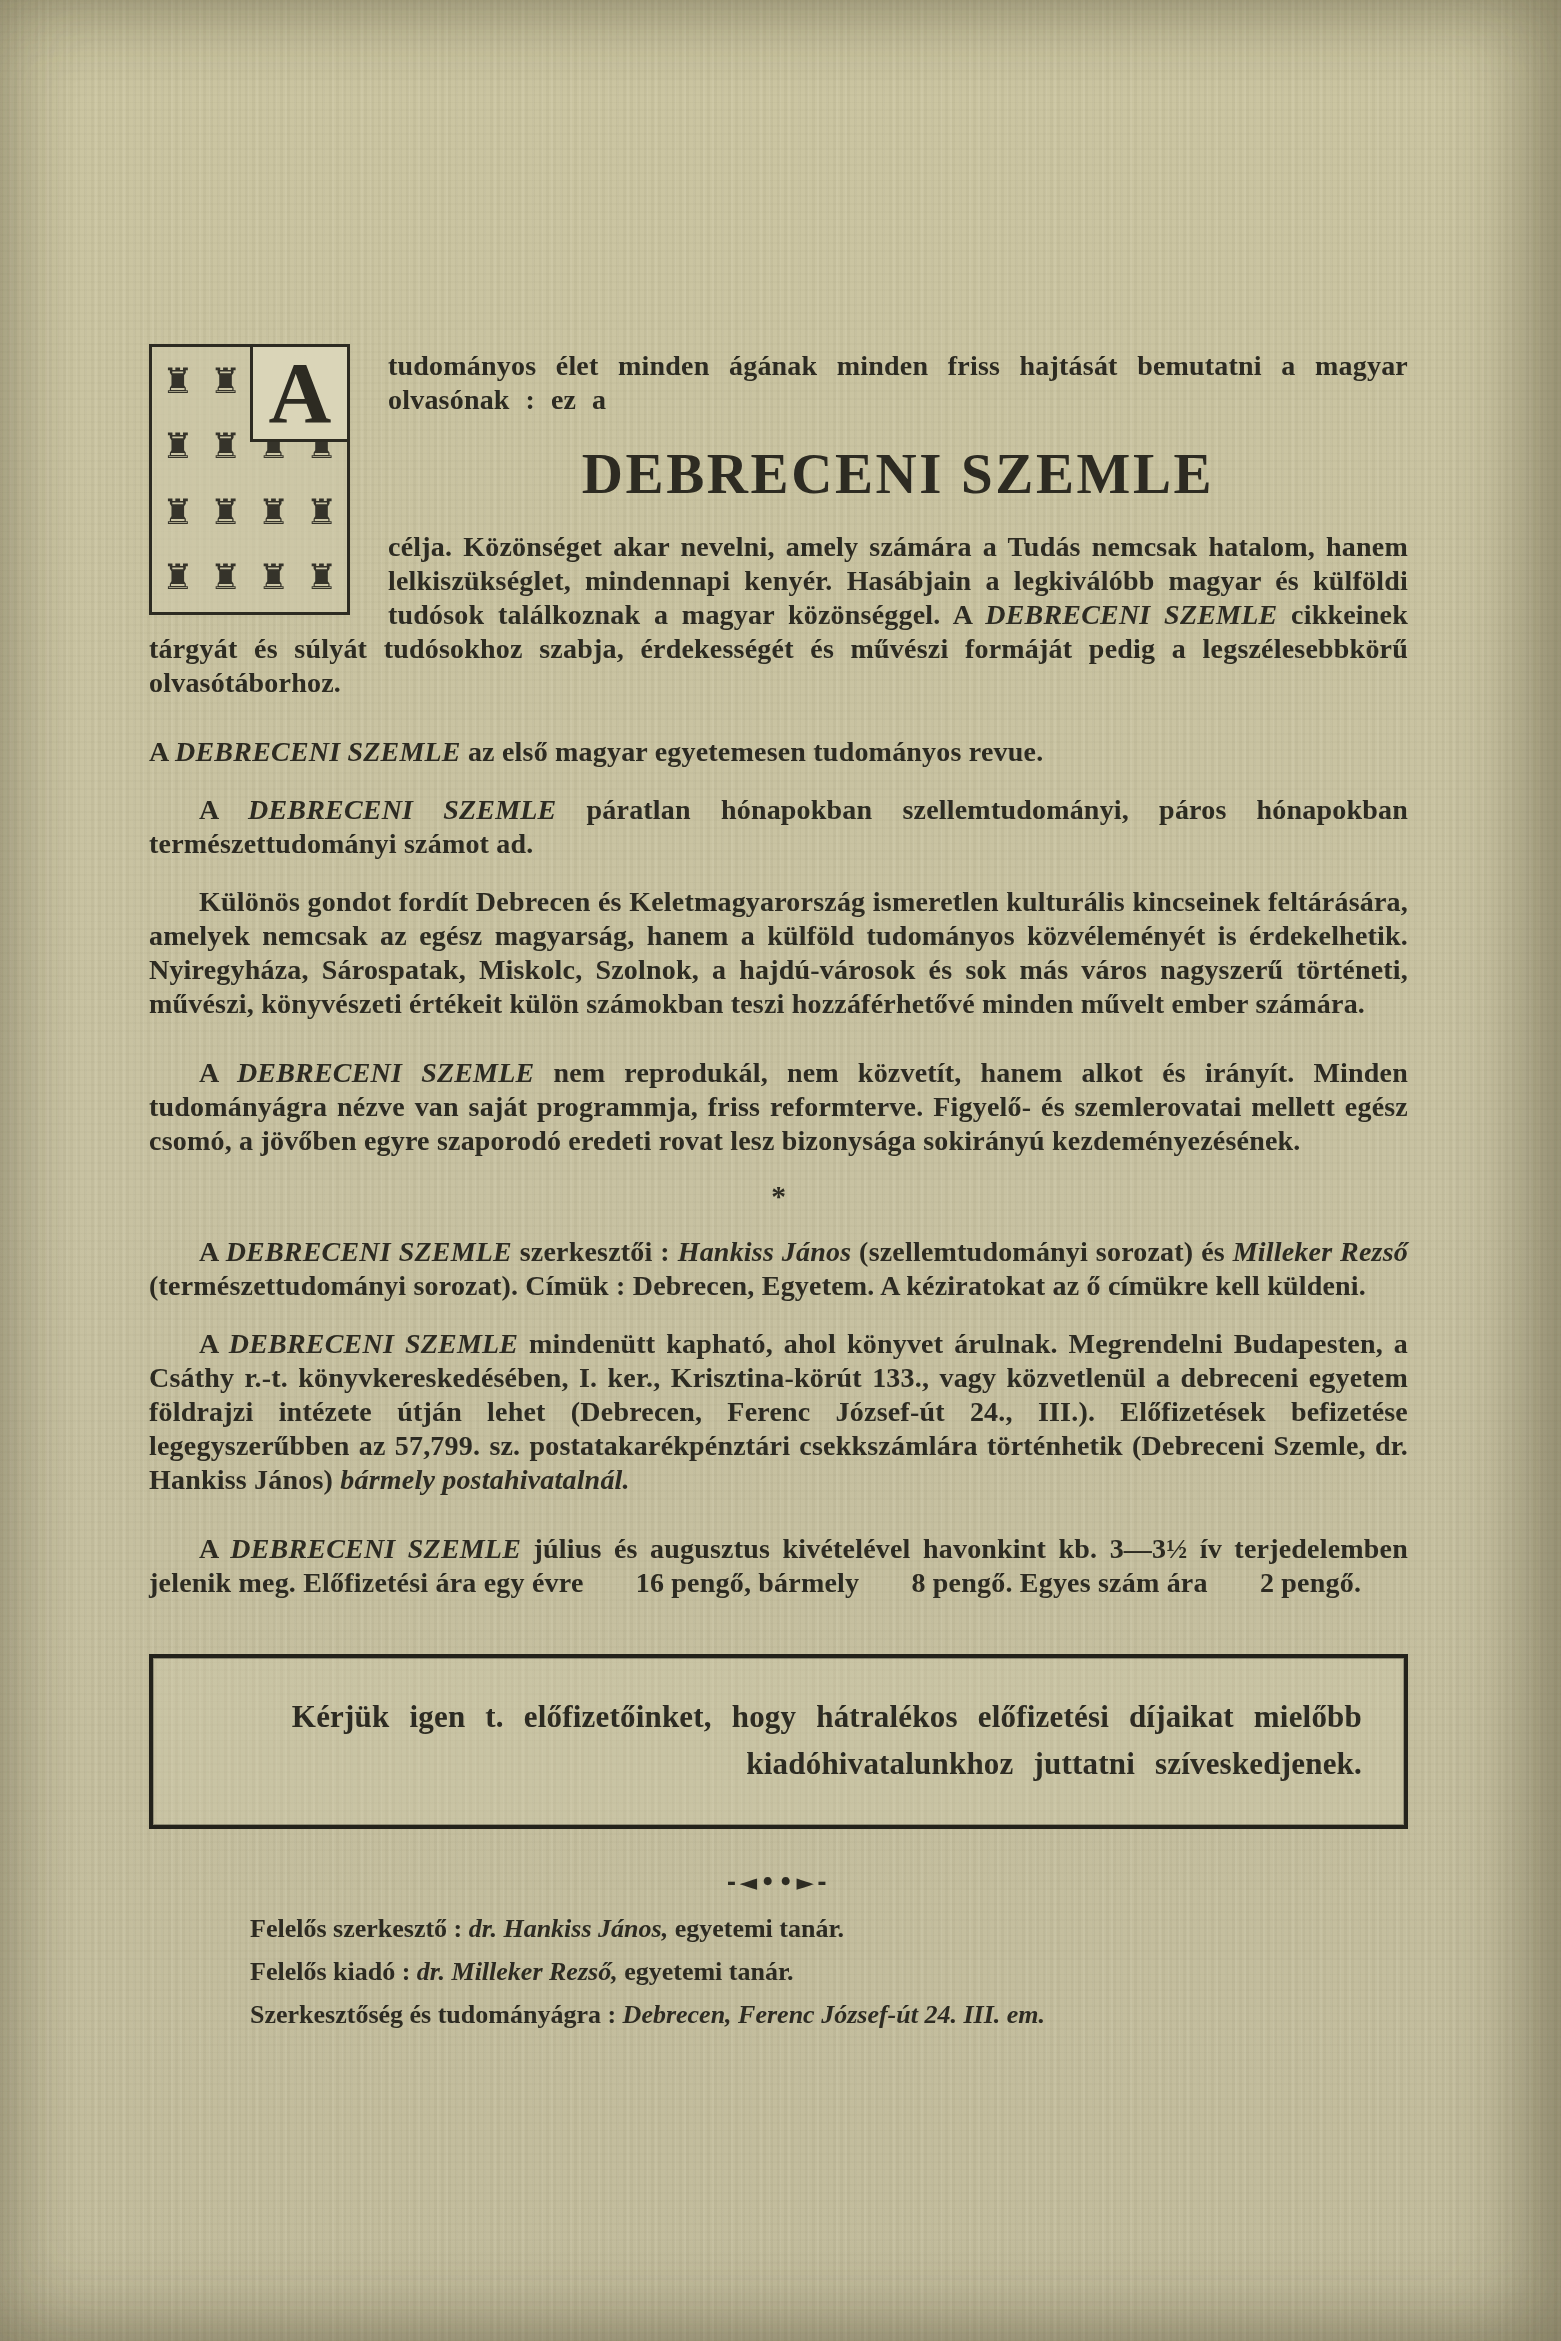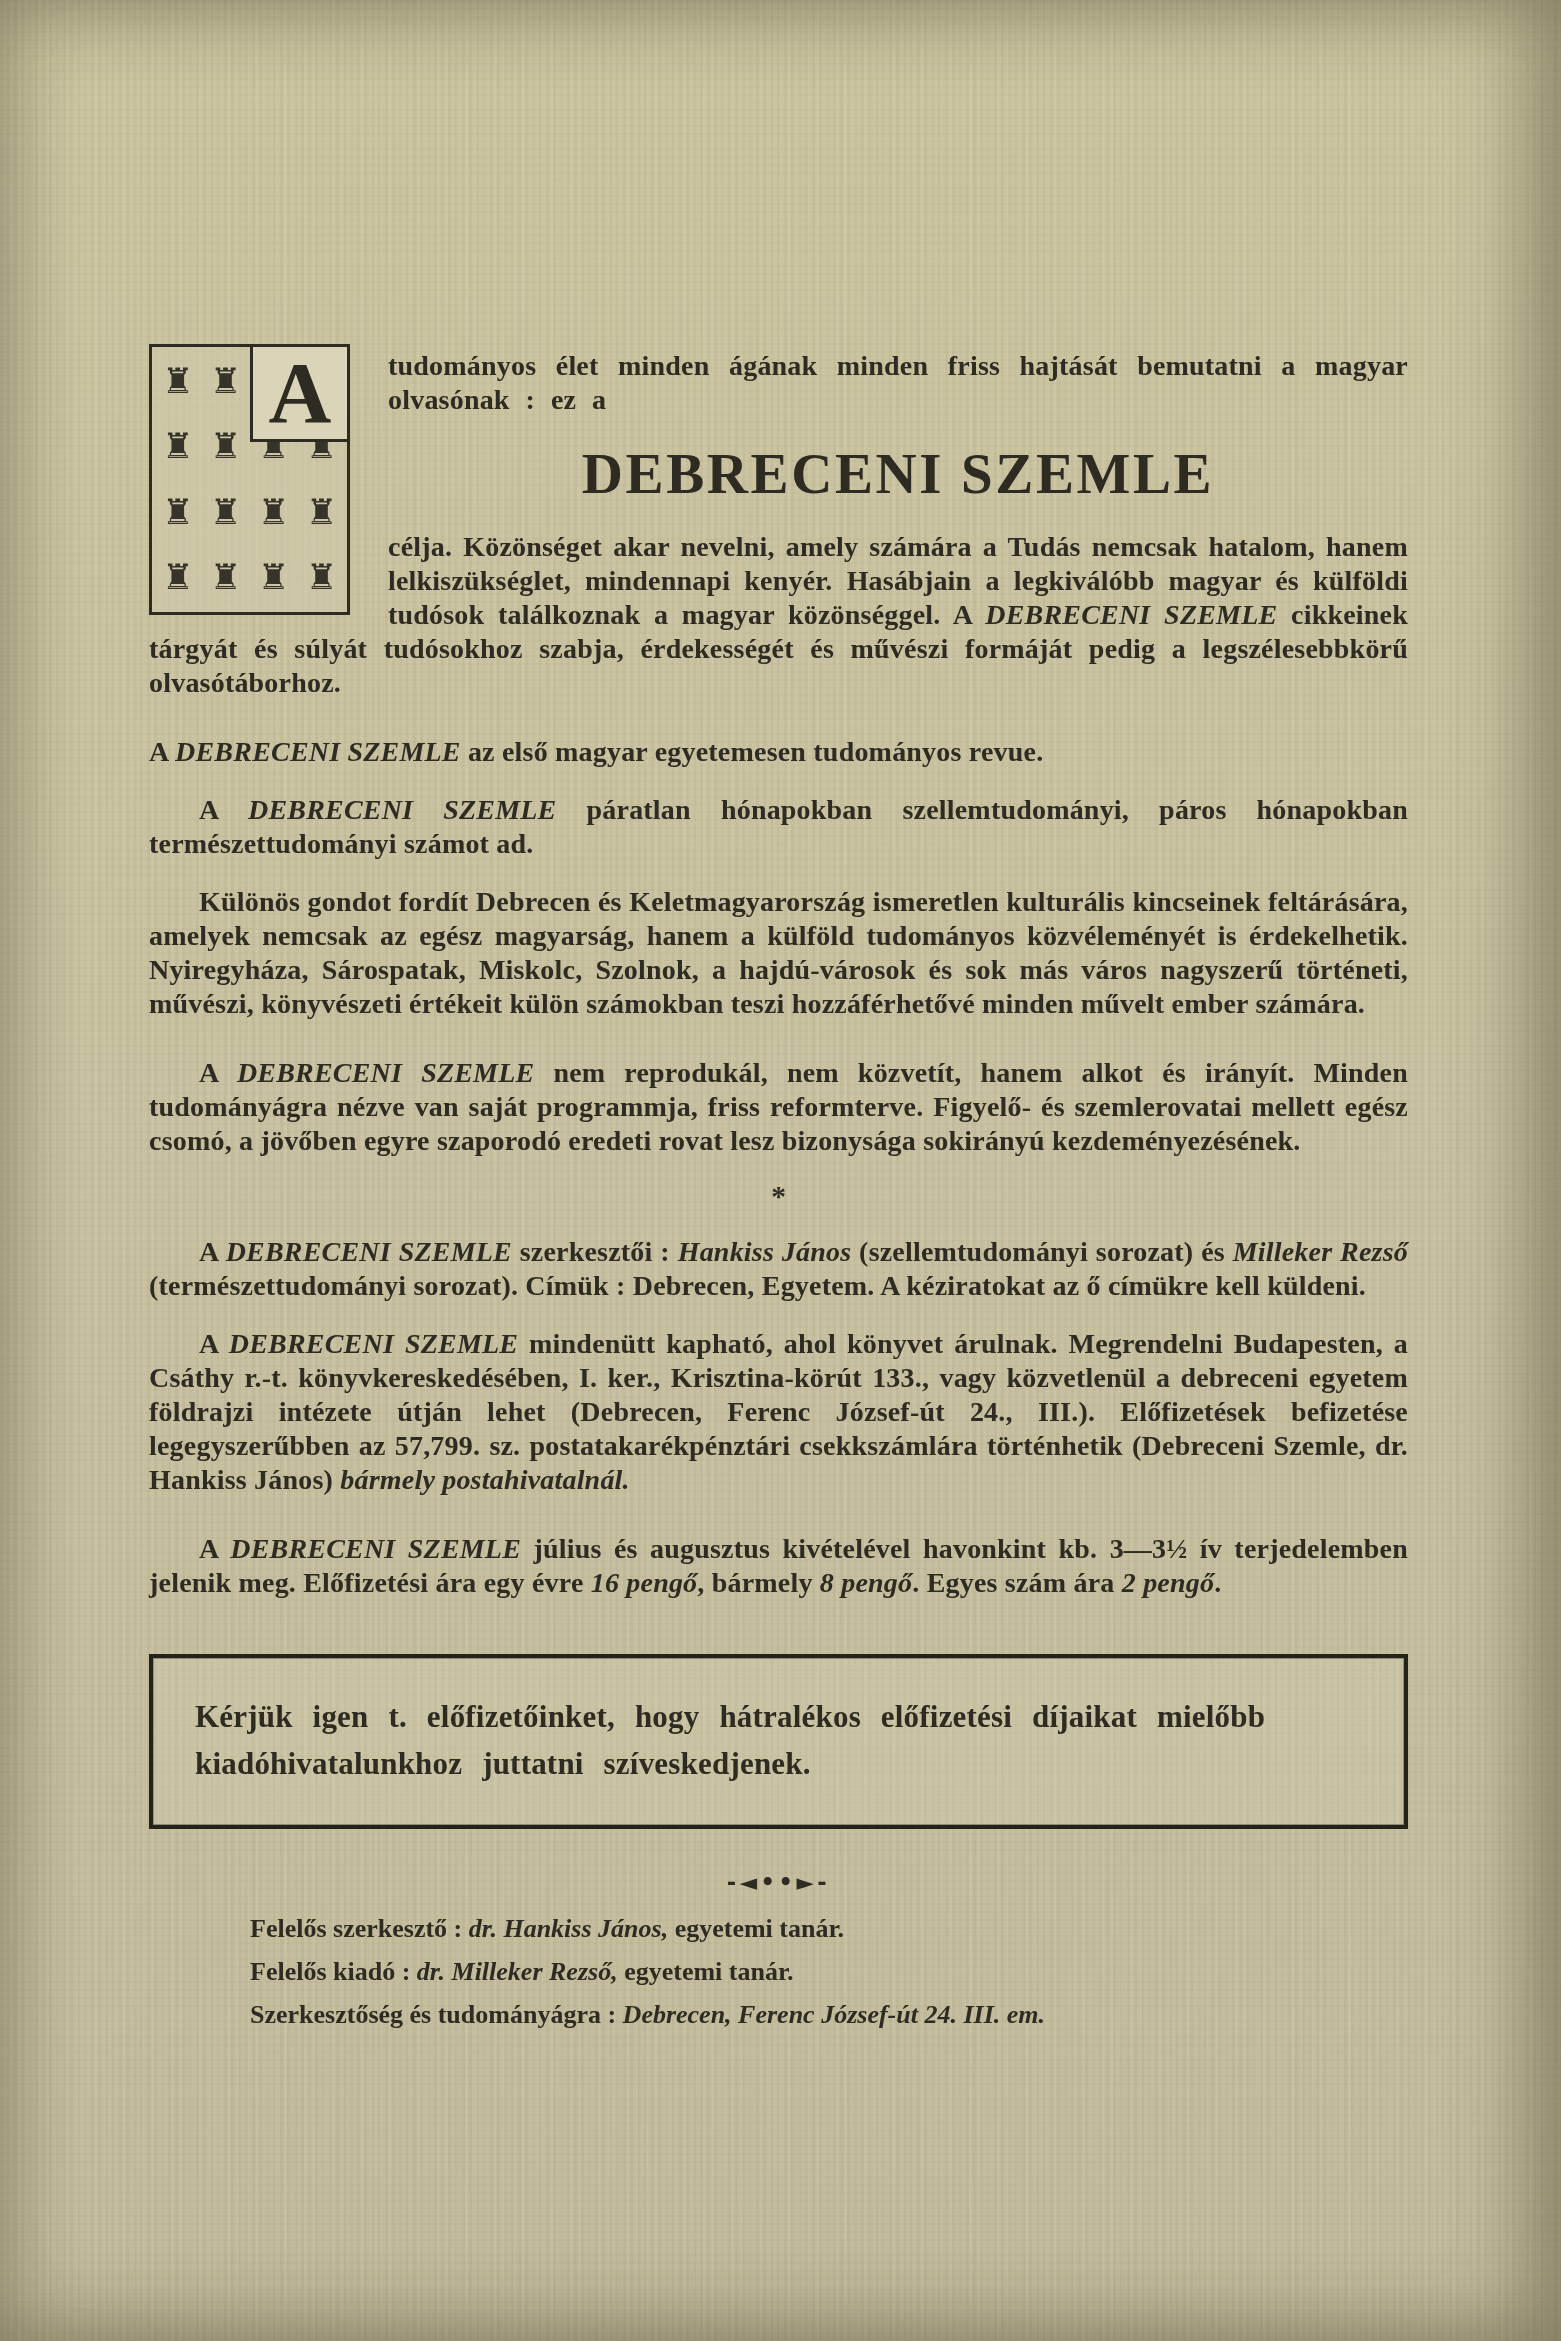--- a/index.html
+++ b/index.html
@@ -69,40 +69,40 @@
 
   h1.title {
     font-size:57px; line-height:1.1;
     letter-spacing:2.6px;
     text-align:center;
     font-weight:700;
     margin:26px 0 3.5px 0;
   }
 
   .seg-i  { font-style:italic; }
-  .seg-bi { font-style:italic; font-weight:700; }
+  .seg-bi { font-weight:700;margin-left:45px; }
 
   .asterisk {
     text-align:center;
     font-size:29.5px; line-height:29.5px;
     margin-top:24px;
   }
 
   .notice-box {
     margin-top:54px;
     border:4.3px solid #23221b;
     box-shadow: inset 0 0 0 0.9px rgba(35,34,27,0.35);
     padding:35px 42px 38px 42px;
     background:rgba(215,210,180,0.25);
   }
   .notice-text {
     margin:0;
     font-size:31px; line-height:47px;
     font-weight:700;
-    text-align:left;
+    text-align:right;
     word-spacing:12px;
   }
 
   .divider {
     text-align:center;
     margin-top:40px;
     font-size:22.6px;
     letter-spacing:3.5px;
     color:#2d2b22;
     font-family:"DejaVu Sans",sans-serif;

